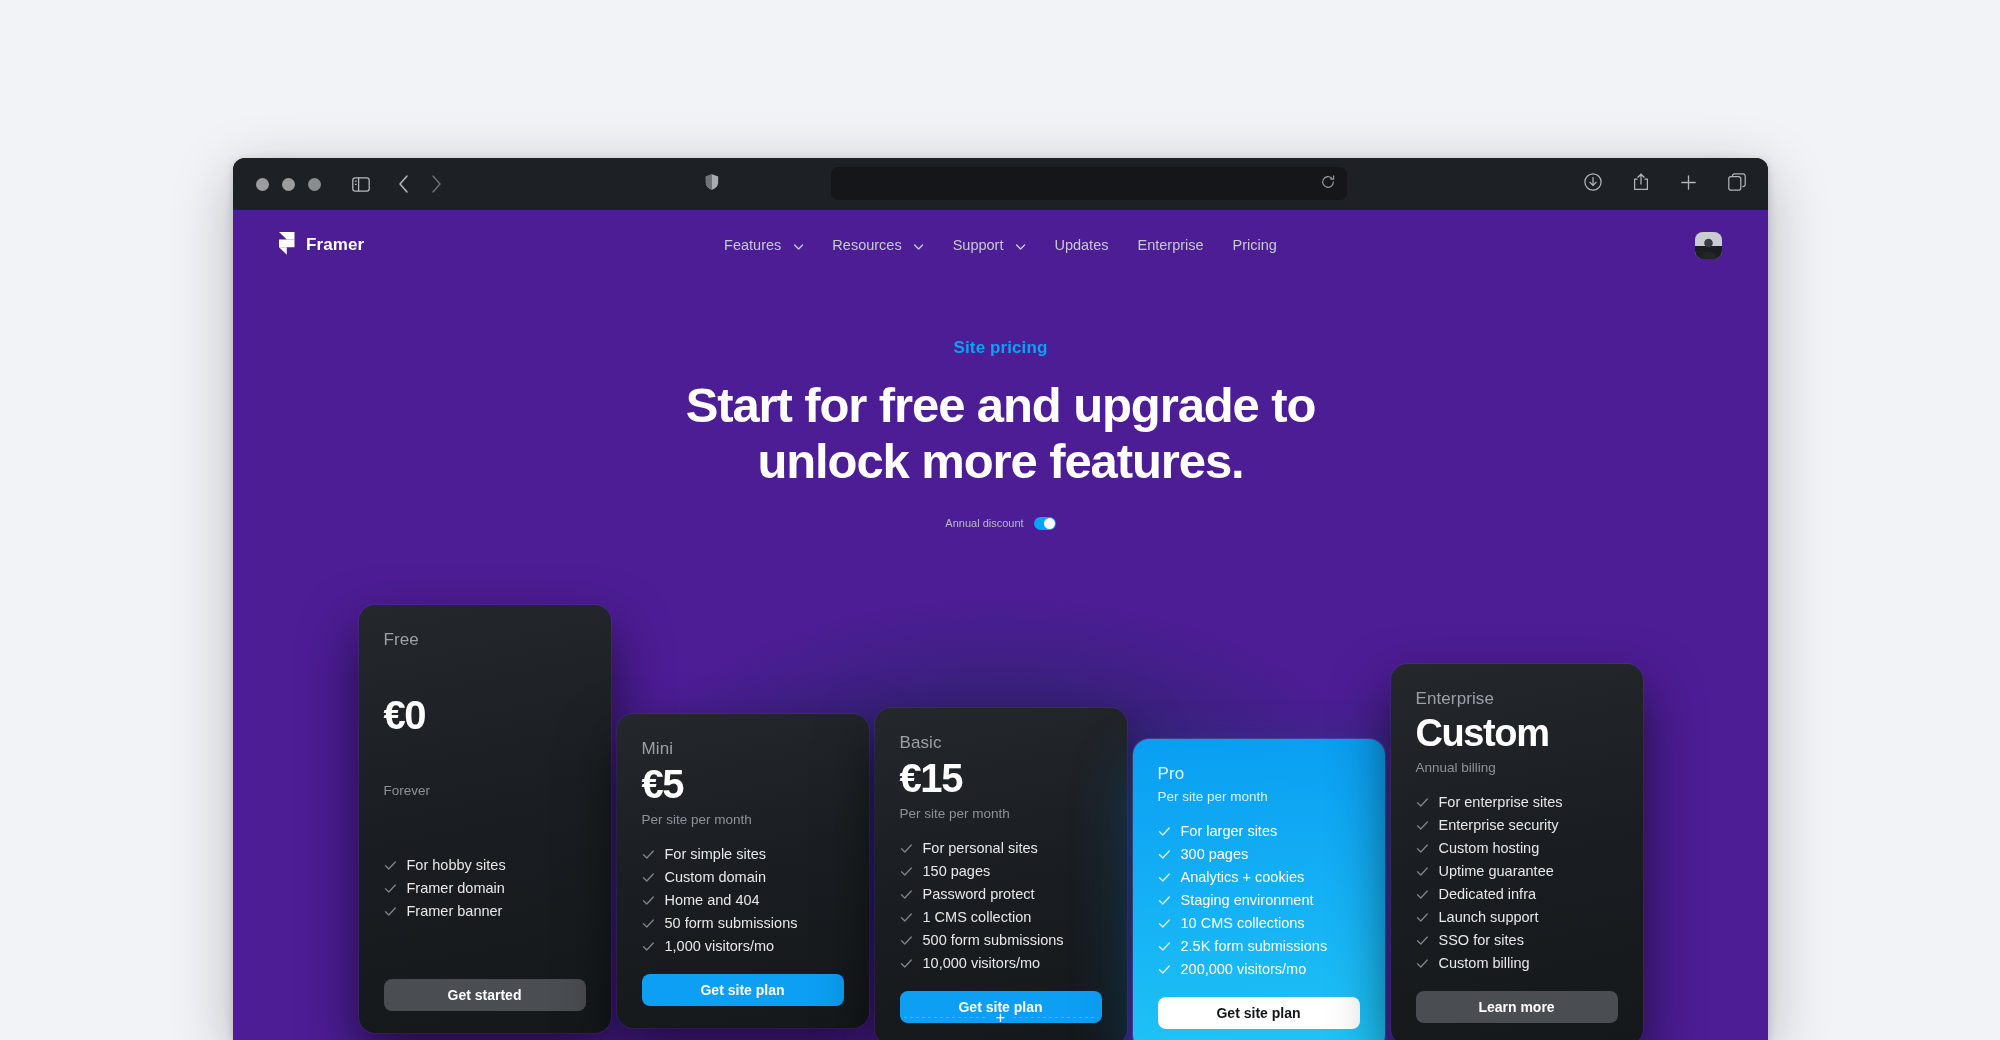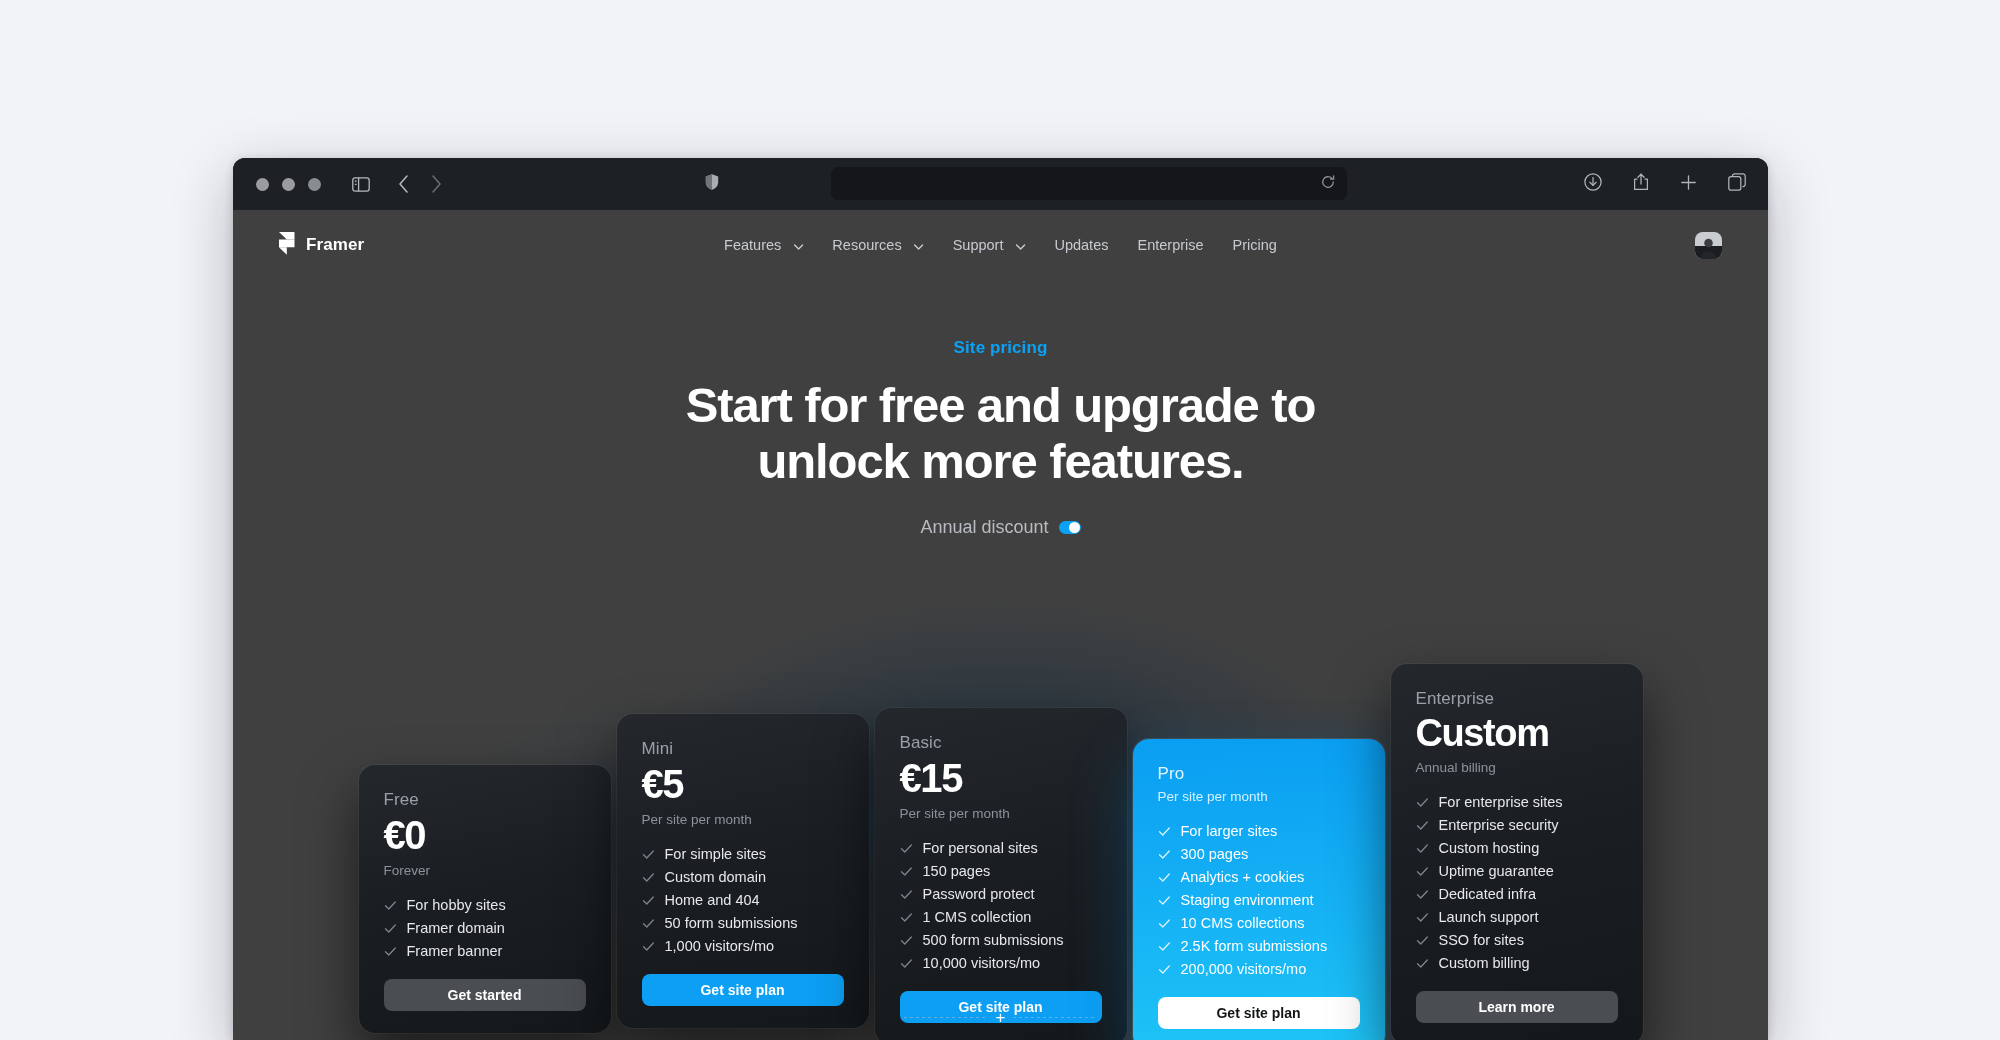--- a/index.html
+++ b/index.html
@@ -43,21 +43,21 @@
   #reload-icon{ color:#8e9298; }
 
   #toolbar-right{
     position:absolute; right:22px; top:50%; transform:translateY(-50%);
     display:flex; align-items:center; gap:31px; color:#b0b4b9;
   }
 
   
   #site-viewport{
     position:relative; width:100%; height:830px;
-    background:#404040; overflow:hidden;
+    background:#4c1d95; overflow:hidden;
   }
   
   #glow-center{
     position:absolute; left:50%; top:300px; transform:translateX(-50%);
     width:1100px; height:620px;
     background:radial-gradient(ellipse 50% 50% at 50% 50%, rgba(22,70,104,.62) 0%, rgba(13,43,66,.34) 36%, rgba(0,0,0,0) 72%);
     pointer-events:none;
   }
   #glow-left{
     position:absolute; left:120px; top:420px;
@@ -97,21 +97,21 @@
   
   #hero{ position:relative; z-index:5; text-align:center; padding-top:58px; }
   #eyebrow{ color:#0aa2f5; font-size:17px; font-weight:600; letter-spacing:.1px; }
   #hero-title{
     margin-top:20px; color:#fff;
     font-size:49px; line-height:1.14; font-weight:700; letter-spacing:-1.1px;
   }
   #toggle-row{
     margin-top:27px; display:inline-flex; align-items:center; gap:10px;
   }
-  #toggle-label{ color:#b8bcc2; font-size:18px;text-align:right; }
+  #toggle-label{ color:#b8bcc2; font-size:11px;text-align:right; }
   #annual-toggle{
     width:22px; height:13px; border-radius:7px; background:#0aa2f5;
     position:relative; cursor:pointer;
   }
   #annual-toggle .knob{
     position:absolute; right:1px; top:1px;
     width:11px; height:11px; border-radius:50%; background:#fff;
   }
 
   
@@ -152,21 +152,21 @@
     margin-top:20px; height:32px; border-radius:8px; border:none;
     display:flex; align-items:center; justify-content:center;
     font-size:14px; font-weight:600; cursor:pointer;
     font-family:"Liberation Sans", sans-serif;
   }
   .cta-gray{ background:#4a4d51; color:#fff; }
   .cta-blue{ background:#0c9ff3; color:#fff; }
   .cta-white{ background:#fff; color:#121416; }
 
   
-  #card-free{ margin-bottom:19px; }
+  #card-free{ margin-bottom:19px;gap:40px; }
   #card-mini{ margin-bottom:24px; }
   #card-basic{ margin-bottom:7px; }
   #card-pro{ margin-bottom:1px; }
   #card-enterprise{ margin-bottom:7px; }
 
   
   #bottom-marker{
     position:absolute; z-index:7; bottom:14px; left:50%; transform:translateX(-50%);
     display:flex; align-items:center; gap:8px;
   }

